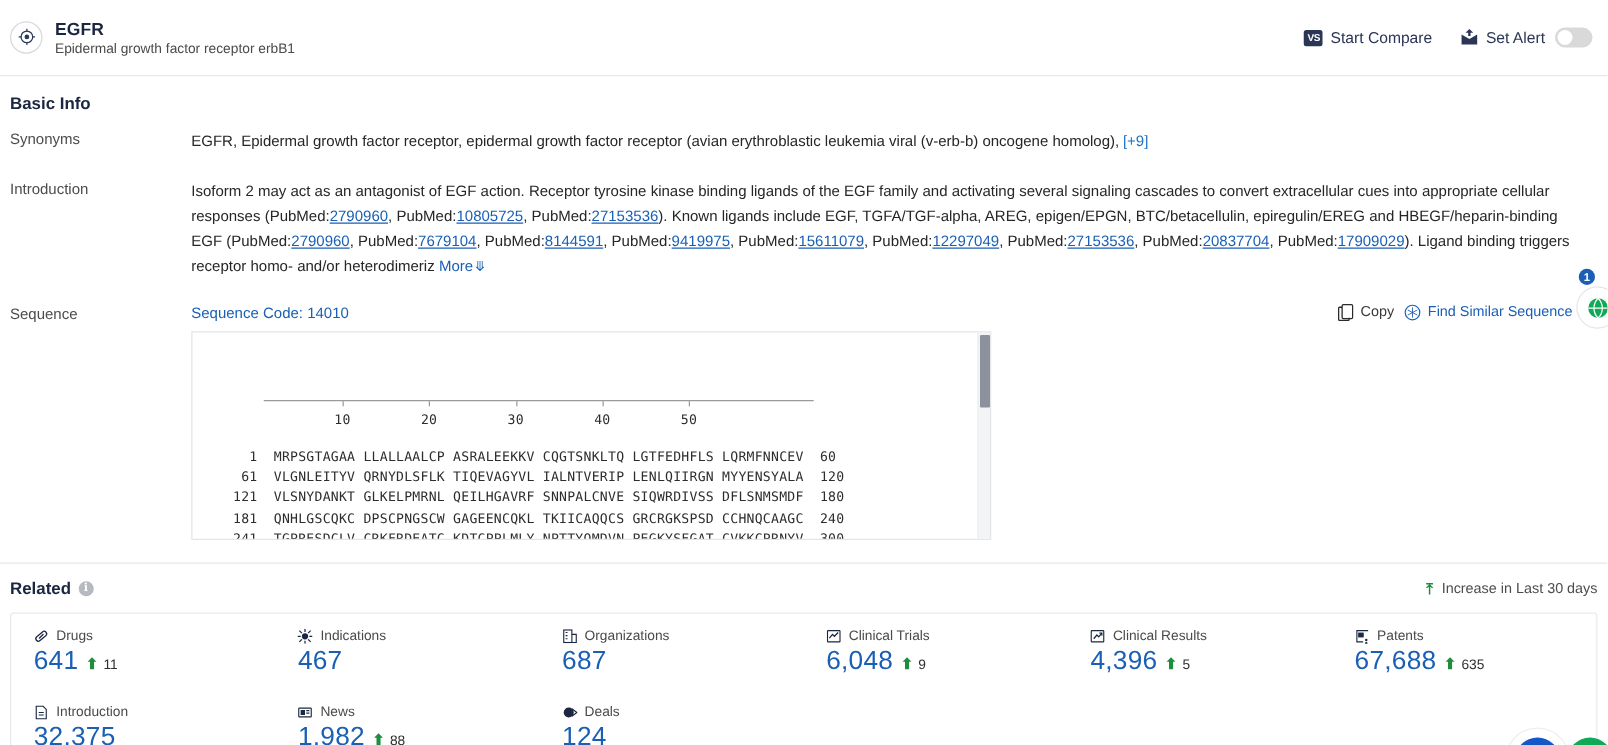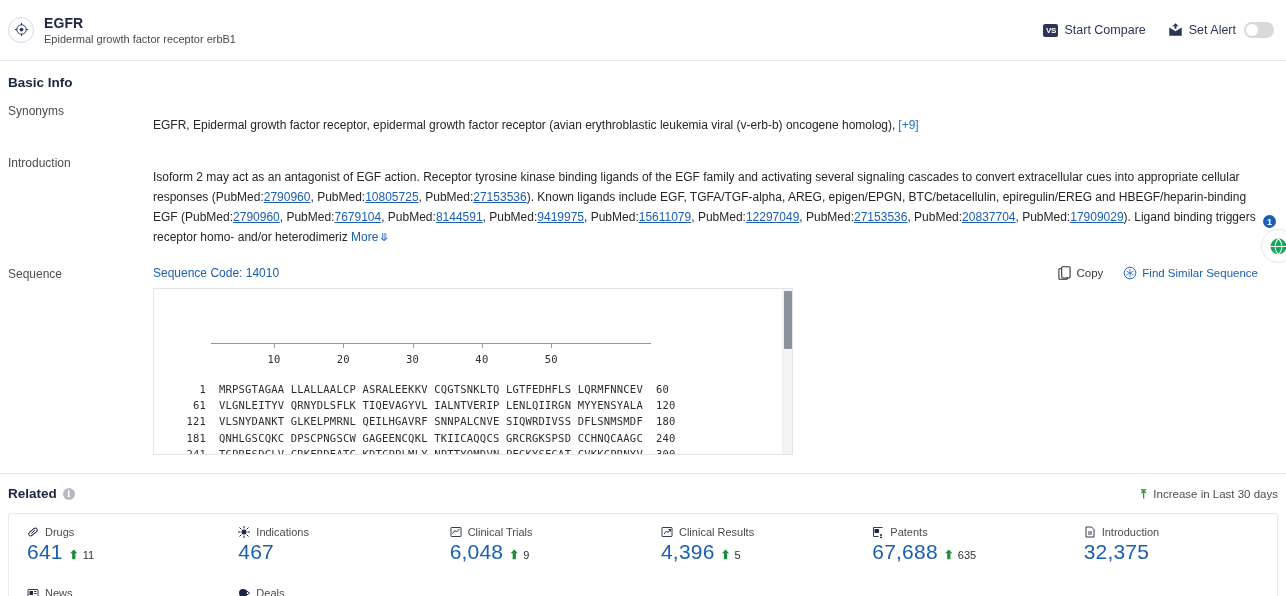--- a/index.html
+++ b/index.html
@@ -63,38 +63,38 @@
   
   .section-title {
     font-size: 13.5px; font-weight: bold; color: #1b2640;
     padding: 14px 0 0 8px;
   }
   .info-row { display: flex; padding: 0 0 0 8px; margin-top: 13px; }
   .info-label {
     width: 145px; flex: none;
     font-size: 12px; color: #4d4d4d; padding-top: 1px;
   }
-  .info-value { flex: 1; font-size: 12px; line-height: 20px; color: #262626; margin-top: 12px; }
+  .info-value { flex: 1; font-size: 12px; line-height: 20px; color: #262626; }
   .lnk-u { color: #1a5fb4; text-decoration: underline; cursor: pointer; }
   .plus9 { color: #1a73c8; cursor: pointer; margin-left: 3px; }
 
   .intro-text { position: relative; max-width: 1115px; }
   .more-link {
     color: #1a5fb4; cursor: pointer; font-size: 12px;
     white-space: nowrap;
   }
   .more-chev { font-size: 11px; margin-left: 1px; }
 
   
   .seq-head {
     display: flex; align-items: center;
     font-size: 12px;
   }
   .seq-code { color: #1a5fb4; cursor: pointer; text-align: right; }
-  .seq-tools { margin-left: auto; display: flex; align-items: center; gap: 20px; padding-right: 28px; }
+  .seq-tools { margin-left: auto; display: flex; align-items: center; gap: 8px; padding-right: 28px; }
   .seq-tool { display: flex; align-items: center; gap: 5px; cursor: pointer; font-size: 11.5px; }
   .seq-tool.copy { color: #3a3a3a; }
   .seq-tool.find { color: #1a5fb4; }
 
   .seq-box {
     position: relative;
     margin-top: 8px;
     width: 640px;
     height: 167px;
     border: 1px solid #e3e5e9;
@@ -367,20 +367,37 @@
           <span>Indications</span>
         </div>
         <div class="card-val-row">
           <span class="card-val">467</span>
         </div>
       </div>
       <div class="card">
         <div class="card-head">
           <span class="card-ico">
             <svg width="12" height="12" viewBox="0 0 24 24" fill="none" stroke="#1b2640" stroke-width="1.8">
+              <rect x="2" y="2" width="13" height="20"></rect>
+              <path d="M15 9 h7 v13 h-7"></path>
+              <line x1="5" y1="6" x2="8" y2="6"></line>
+              <line x1="5" y1="11" x2="8" y2="11"></line>
+              <line x1="5" y1="16" x2="8" y2="16"></line>
+            </svg>
+          </span>
+          <span>Organizations</span>
+        </div>
+        <div class="card-val-row">
+          <span class="card-val">687</span>
+        </div>
+      </div>
+      <div class="card">
+        <div class="card-head">
+          <span class="card-ico">
+            <svg width="12" height="12" viewBox="0 0 24 24" fill="none" stroke="#1b2640" stroke-width="1.8">
               <rect x="2" y="3" width="20" height="18" rx="1"></rect>
               <path d="M5 15 L10 9 L13 12 L19 6" stroke-width="2"></path>
             </svg>
           </span>
           <span>Clinical Trials</span>
         </div>
         <div class="card-val-row">
           <span class="card-val">6,048</span>
           <span class="delta-wrap">
             <span class="up-arrow">⬆</span>

